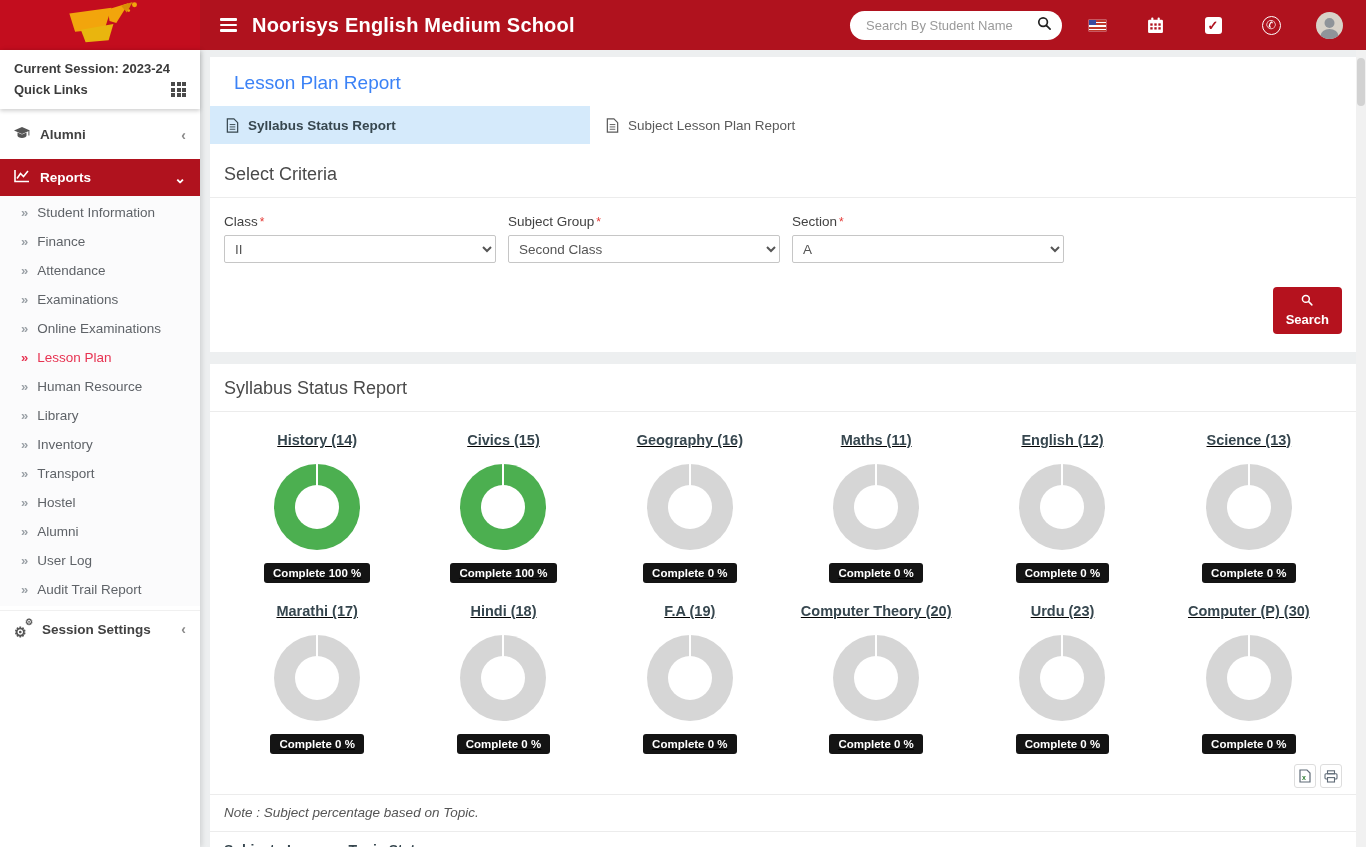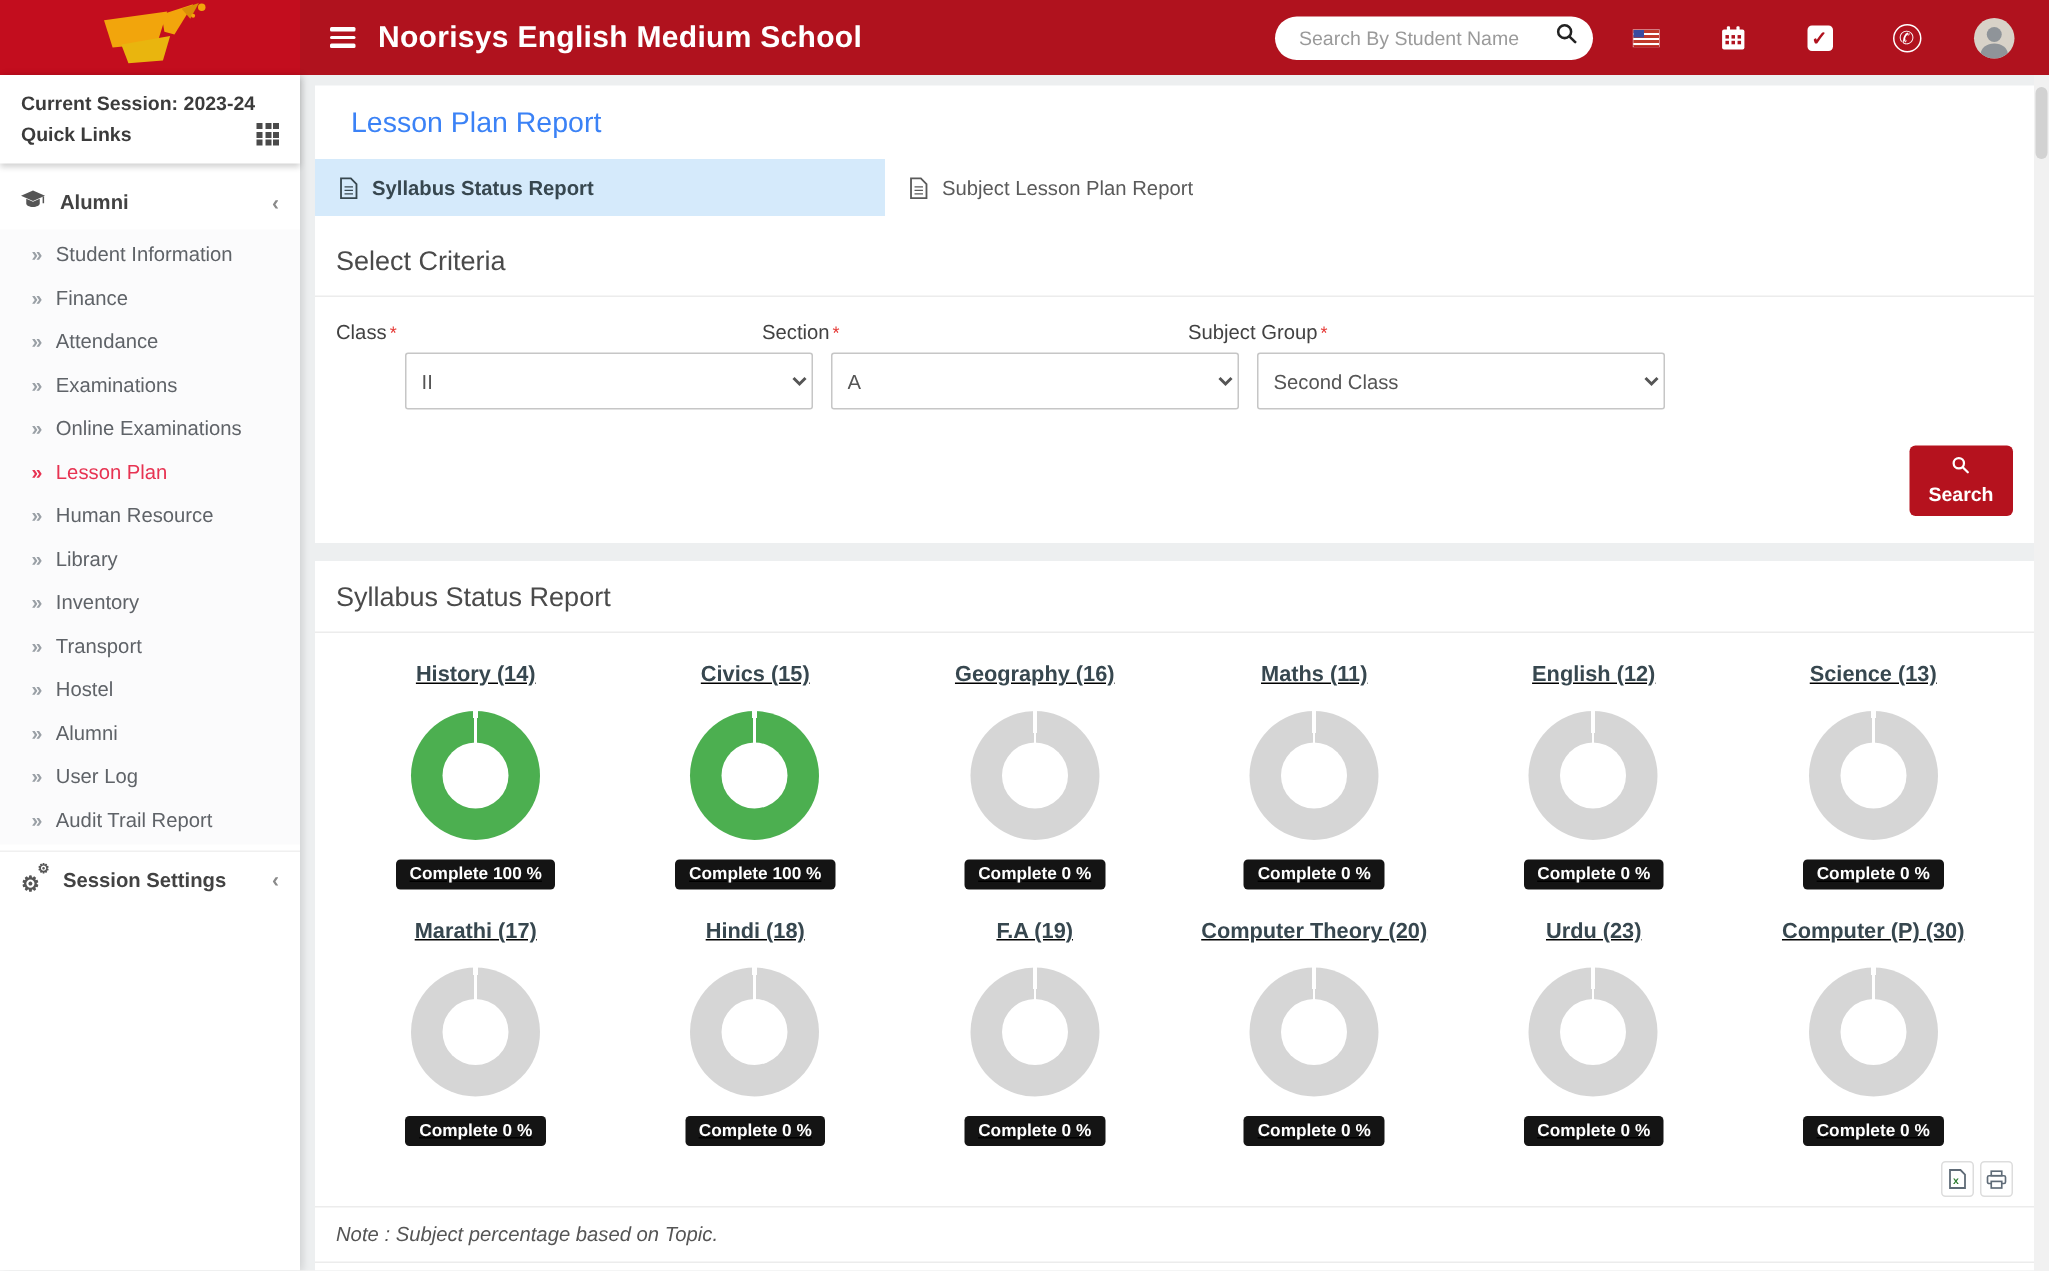--- a/index.html
+++ b/index.html
@@ -57,21 +57,21 @@
   .tab { width:380px; display:flex; align-items:center; gap:9px; padding:0 16px; height:38px; font-size:13.5px; color:#5a5a5a; cursor:pointer; background:#fff; border:none;}
   .tab.active { background:#d5eafb; color:#37474f; font-weight:bold; }
   .tab svg { flex:0 0 auto; }
   .criteria { padding:20px 14px 0; }
   .sec-heading { font-size:18px; color:#4a4a4a; margin:0 0 12px; font-weight:normal; }
   .divider { border:none; border-top:1px solid #ececec; margin:0 -14px 16px; }
   .fields-row { display:flex; gap:12px; }
   .field { width:272px; }
   .field label { display:block; font-size:13.5px; color:#424242; margin-bottom:6px; }
   .req { color:#e53935; margin-left:2px; font-size:12px; }
-  .field select { width:100%; height:38px; border:1px solid #c6c6c6; border-radius:2px; padding:0 6px; font-size:13.5px; color:#555; background:#fff; font-family:"Liberation Sans",sans-serif;margin-left:46px;}
+  .field select { width:100%; height:28px; border:1px solid #c6c6c6; border-radius:2px; padding:0 6px; font-size:13.5px; color:#555; background:#fff; font-family:"Liberation Sans",sans-serif;}
   .search-row { display:flex; justify-content:flex-end; padding:24px 0 18px; }
   .search-btn { background:#b5121e; color:#fff; border:none; border-radius:4px; padding:7px 13px; font-size:13px; font-weight:bold; display:flex; align-items:center; gap:6px; cursor:pointer; font-family:"Liberation Sans",sans-serif;flex-direction:column;}
   .gap { height:12px; }
 
   .report-card { padding:14px 14px 0; }
   .subjects-grid { display:grid; grid-template-columns:repeat(6,1fr); row-gap:20px; padding-top:4px;text-decoration:underline; }
   .subject-cell { display:flex; flex-direction:column; align-items:center; }
   .subject-name { font-size:14.5px; font-weight:bold; color:#37474f; margin-bottom:16px; text-align:center; }
   .donut { width:86px; height:86px; border-radius:50%; position:relative; margin-bottom:13px; }
   .donut::after { content:""; position:absolute; inset:21px; background:#fff; border-radius:50%; }
@@ -179,20 +179,30 @@
         <svg width="16" height="14" viewBox="0 0 16 14">
             <polygon points="8,1 16,4.5 8,8 0,4.5" fill="#555"></polygon>
             <path d="M3.5 6.5v3.2c0 1.2 2 2.3 4.5 2.3s4.5-1.1 4.5-2.3V6.5L8 8.5z" fill="#555"></path>
             <rect x="14.4" y="5" width="1" height="4.5" fill="#555"></rect>
           </svg>
       </span>
       <span>Alumni</span>
       <span class="chev">‹</span>
     </button>
 
+    <button class="menu-row reports">
+      <span>
+        <svg width="16" height="14" viewBox="0 0 16 14">
+            <path d="M1 1v11.5h14" stroke="#fff" stroke-width="1.6" fill="none"></path>
+            <polyline points="3,9.5 6.5,4.5 9.5,7.5 14,2" stroke="#fff" stroke-width="1.6" fill="none"></polyline>
+          </svg>
+      </span>
+      <span>Reports</span>
+      <span class="chev">⌄</span>
+    </button>
 
     <ul class="submenu" id="report-submenu">
         <li>
           <span class="caret">»</span>
           <span>Student Information</span>
         </li>
         <li>
           <span class="caret">»</span>
           <span>Finance</span>
         </li>
@@ -282,26 +292,26 @@
 
       <div class="criteria">
         <h2 class="sec-heading">Select Criteria</h2>
         <hr class="divider">
         <div class="fields-row">
           <div class="field">
             <label><span>Class</span><span class="req">*</span></label>
             <select><option>II</option></select>
           </div>
           <div class="field">
+            <label><span>Subject Group</span><span class="req">*</span></label>
+            <select><option>Second Class</option></select>
+          </div>
+          <div class="field">
             <label><span>Section</span><span class="req">*</span></label>
             <select><option>A</option></select>
-          </div>
-          <div class="field">
-            <label><span>Subject Group</span><span class="req">*</span></label>
-            <select><option>Second Class</option></select>
           </div>
         </div>
         <div class="search-row">
           <button class="search-btn">
             <svg width="12" height="12" viewBox="0 0 16 16">
                 <circle cx="6.5" cy="6.5" r="4.6" fill="none" stroke="#fff" stroke-width="2"></circle>
                 <line x1="10.2" y1="10.2" x2="14.5" y2="14.5" stroke="#fff" stroke-width="2" stroke-linecap="round"></line>
               </svg>
             <span>Search</span>
           </button>

